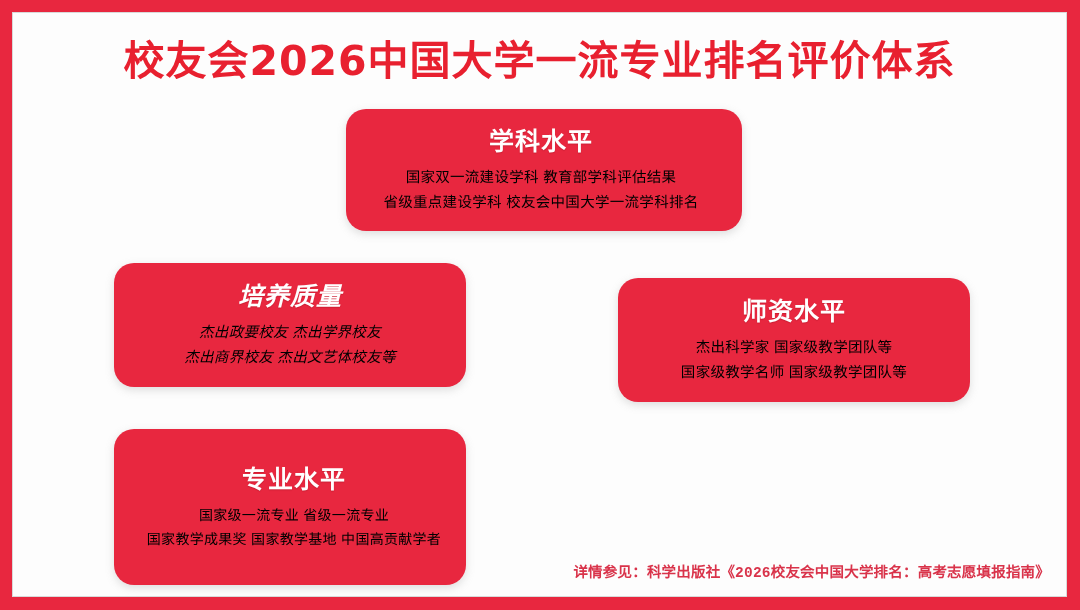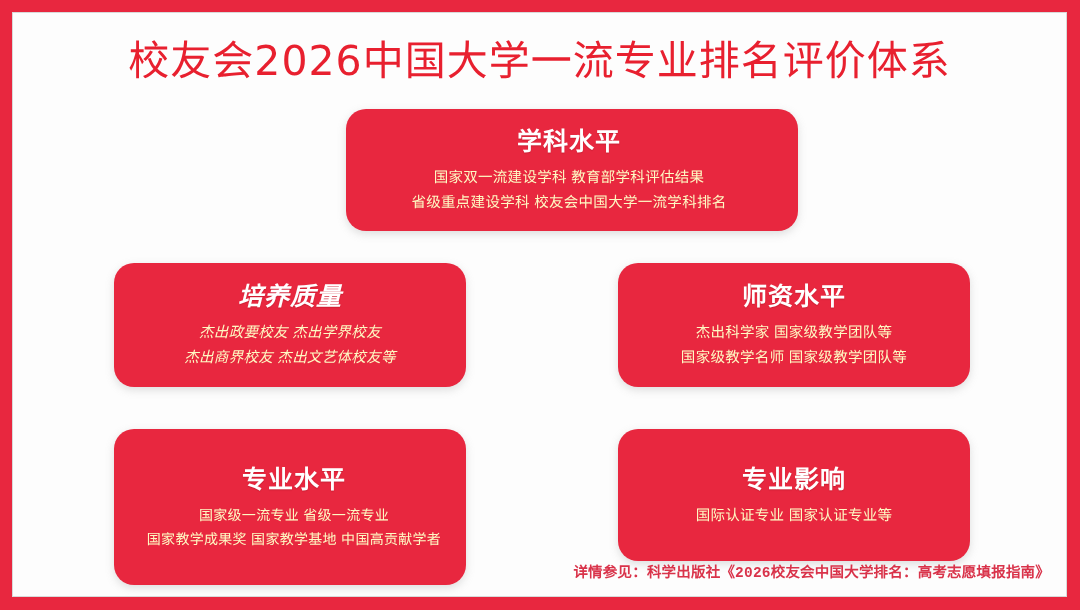--- a/index.html
+++ b/index.html
@@ -36,21 +36,21 @@
 
   
   .title {
     position: absolute;
     top: 26px;
     left: 0;
     width: 100%;
     text-align: center;
     font-size: 41px;
     line-height: 1.1;
-    font-weight: 400;
+    font-weight: 700;
     letter-spacing: 1px;
     color: #e8202f;
     white-space: nowrap;
     font-family: "DejaVu Sans", "Liberation Sans", sans-serif;
   }
 
   
   .card {
     position: absolute;
     box-sizing: border-box;
@@ -76,29 +76,29 @@
   }
   .card-lines {
     display: flex;
     flex-direction: column;
     align-items: center;
     gap: 3px;
   }
   .card-line {
     font-size: 14.5px;
     line-height: 1.5;
-    color: #fef9c3;
+    color: #000000;
     white-space: nowrap;
     letter-spacing: 0.3px;
   }
 
   
-  #card-discipline   { left: 333px; top: 96px;  width: 452px; height: 122px; padding-left: 8px; }
+  #card-discipline   { left: 333px; top: 96px;  width: 396px; height: 122px; padding-left: 8px; }
   #card-cultivation  { left: 101px; top: 250px; width: 352px; height: 124px; font-style: italic; }
-  #card-faculty      { left: 605px; top: 250px; width: 352px; height: 124px; }
+  #card-faculty      { left: 605px; top: 265px; width: 352px; height: 124px; }
   #card-major-level  { left: 101px; top: 416px; width: 352px; height: 156px; padding-left: 22px; }
   #card-major-impact { left: 605px; top: 416px; width: 352px; height: 132px; }
 
   #card-major-level .card-line { font-size: 14px; }
 
   
   .footer-note {
     position: absolute;
     right: 16px;
     bottom: 15px;
@@ -143,23 +143,17 @@
     </div>
 
     <div class="card" id="card-major-level">
       <div class="card-title">专业水平</div>
       <div class="card-lines">
         <div class="card-line">国家级一流专业  省级一流专业</div>
         <div class="card-line">国家教学成果奖  国家教学基地 中国高贡献学者</div>
       </div>
     </div>
 
-    <div class="card" id="card-major-impact">
-      <div class="card-title">专业影响</div>
-      <div class="card-lines">
-        <div class="card-line">国际认证专业  国家认证专业等</div>
-      </div>
-    </div>
 
     <div class="footer-note">详情参见：科学出版社《2026校友会中国大学排名：高考志愿填报指南》</div>
 
   </div>
 </div>
 
 </body></html>

